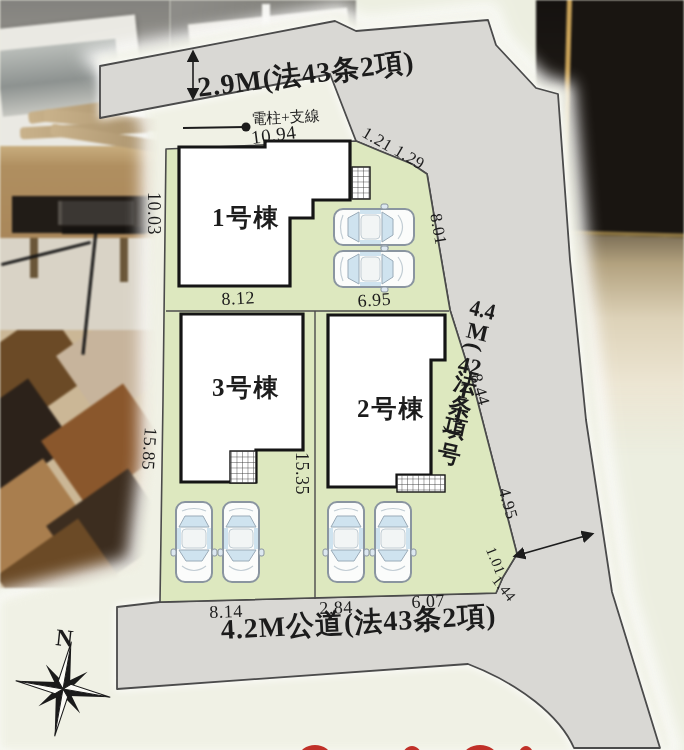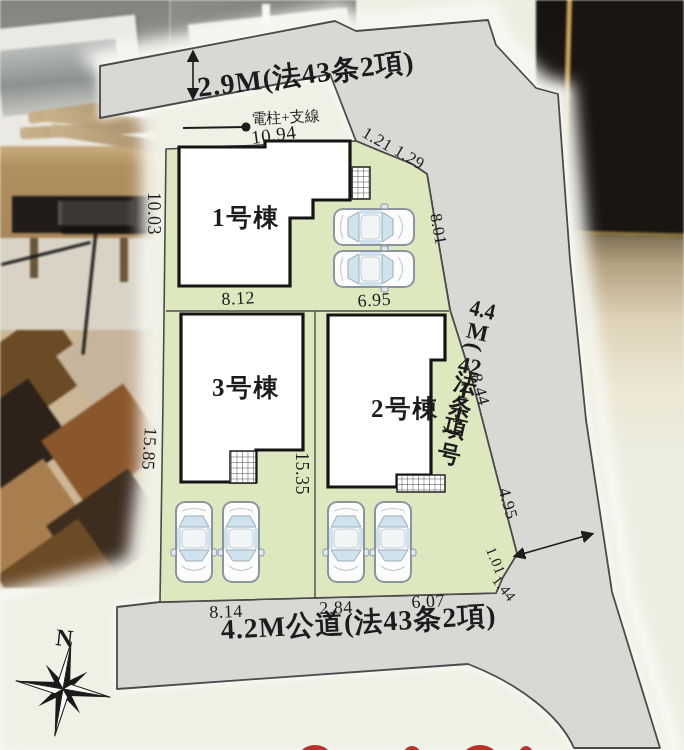--- a/index.html
+++ b/index.html
@@ -184,21 +184,21 @@
   <div class="lbl roadname" style="left:196px;top:74px;transform:rotate(-7deg);">2.9M(法43条2項)</div>
 
   <div class="lbl" id="pole-label" style="left:251px;top:112px;transform:rotate(-3deg);">電柱+支線</div>
 
   <div class="lbl vert" id="road-right-label" style="left:474px;top:296px;transform:rotate(13deg);"><span class="tcy">4.4</span><span class="tcy">M</span><span>(法</span><span class="tcy">42</span><span>条</span><span class="tcy">1</span><span>項</span><span class="tcy">1</span><span>号)</span></div>
 
   <div class="lbl roadname" style="left:220px;top:616px;transform:rotate(-3deg);">4.2M公道(法43条2項)</div>
 
   <div class="lbl bname" style="left:212px;top:205px;">1号棟</div>
   <div class="lbl bname" style="left:212px;top:375px;">3号棟</div>
-  <div class="lbl bname" style="left:371px;top:396px;">2号棟</div>
+  <div class="lbl bname" style="left:357px;top:396px;">2号棟</div>
 
   <div class="lbl dim" style="left:250px;top:128px;font-size:19px;transform:rotate(-7deg);">10.94</div>
   <div class="lbl dim" style="left:163px;top:192px;font-size:18px;transform:rotate(90deg);">10.03</div>
   <div class="lbl dim" style="left:368px;top:124px;transform:rotate(30deg);">1.21</div>
   <div class="lbl dim" style="left:400px;top:142px;transform:rotate(30deg);">1.29</div>
   <div class="lbl dim" style="left:444px;top:212px;transform:rotate(80deg);">8.01</div>
   <div class="lbl dim" style="left:221px;top:290px;font-size:18px;transform:rotate(-3deg);">8.12</div>
   <div class="lbl dim" style="left:357px;top:292px;font-size:18px;transform:rotate(-4deg);">6.95</div>
   <div class="lbl dim" style="left:484px;top:372px;transform:rotate(74deg);">8.44</div>
   <div class="lbl dim" style="left:160px;top:428px;font-size:18px;transform:rotate(94deg);">15.85</div>

